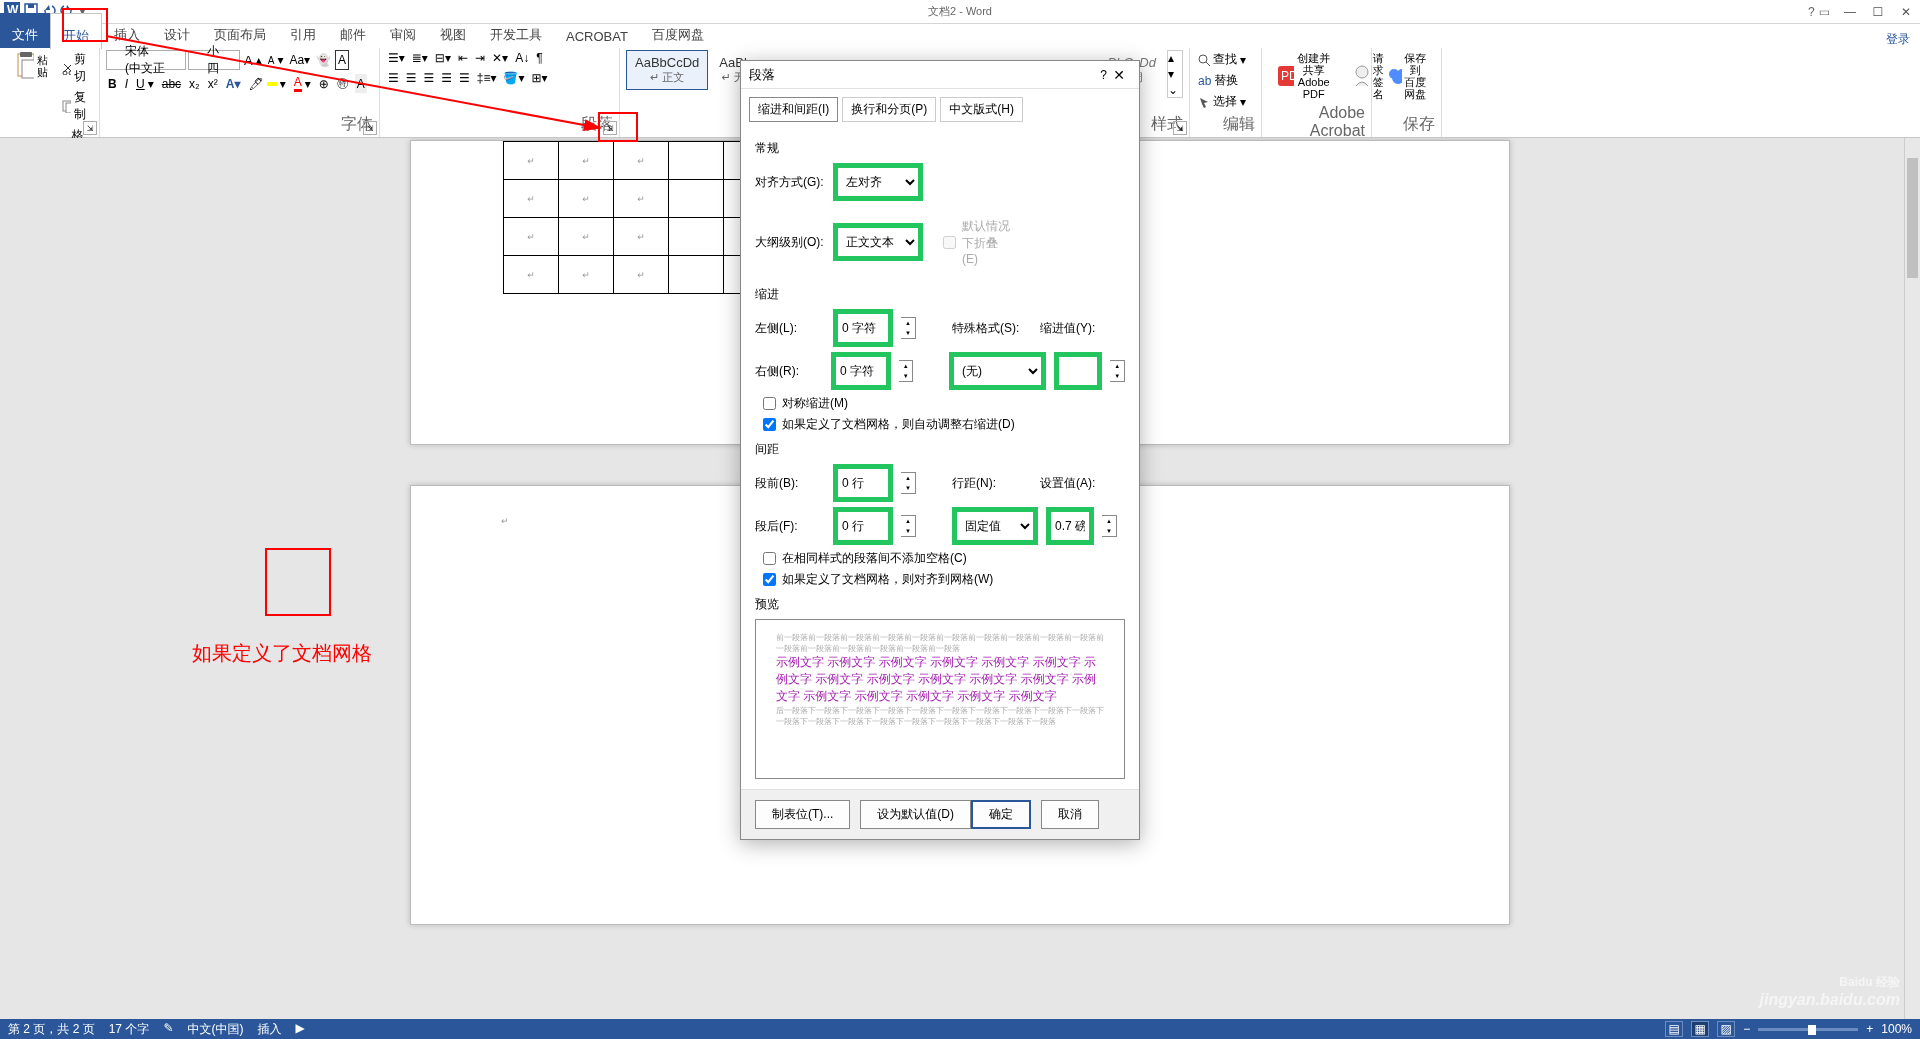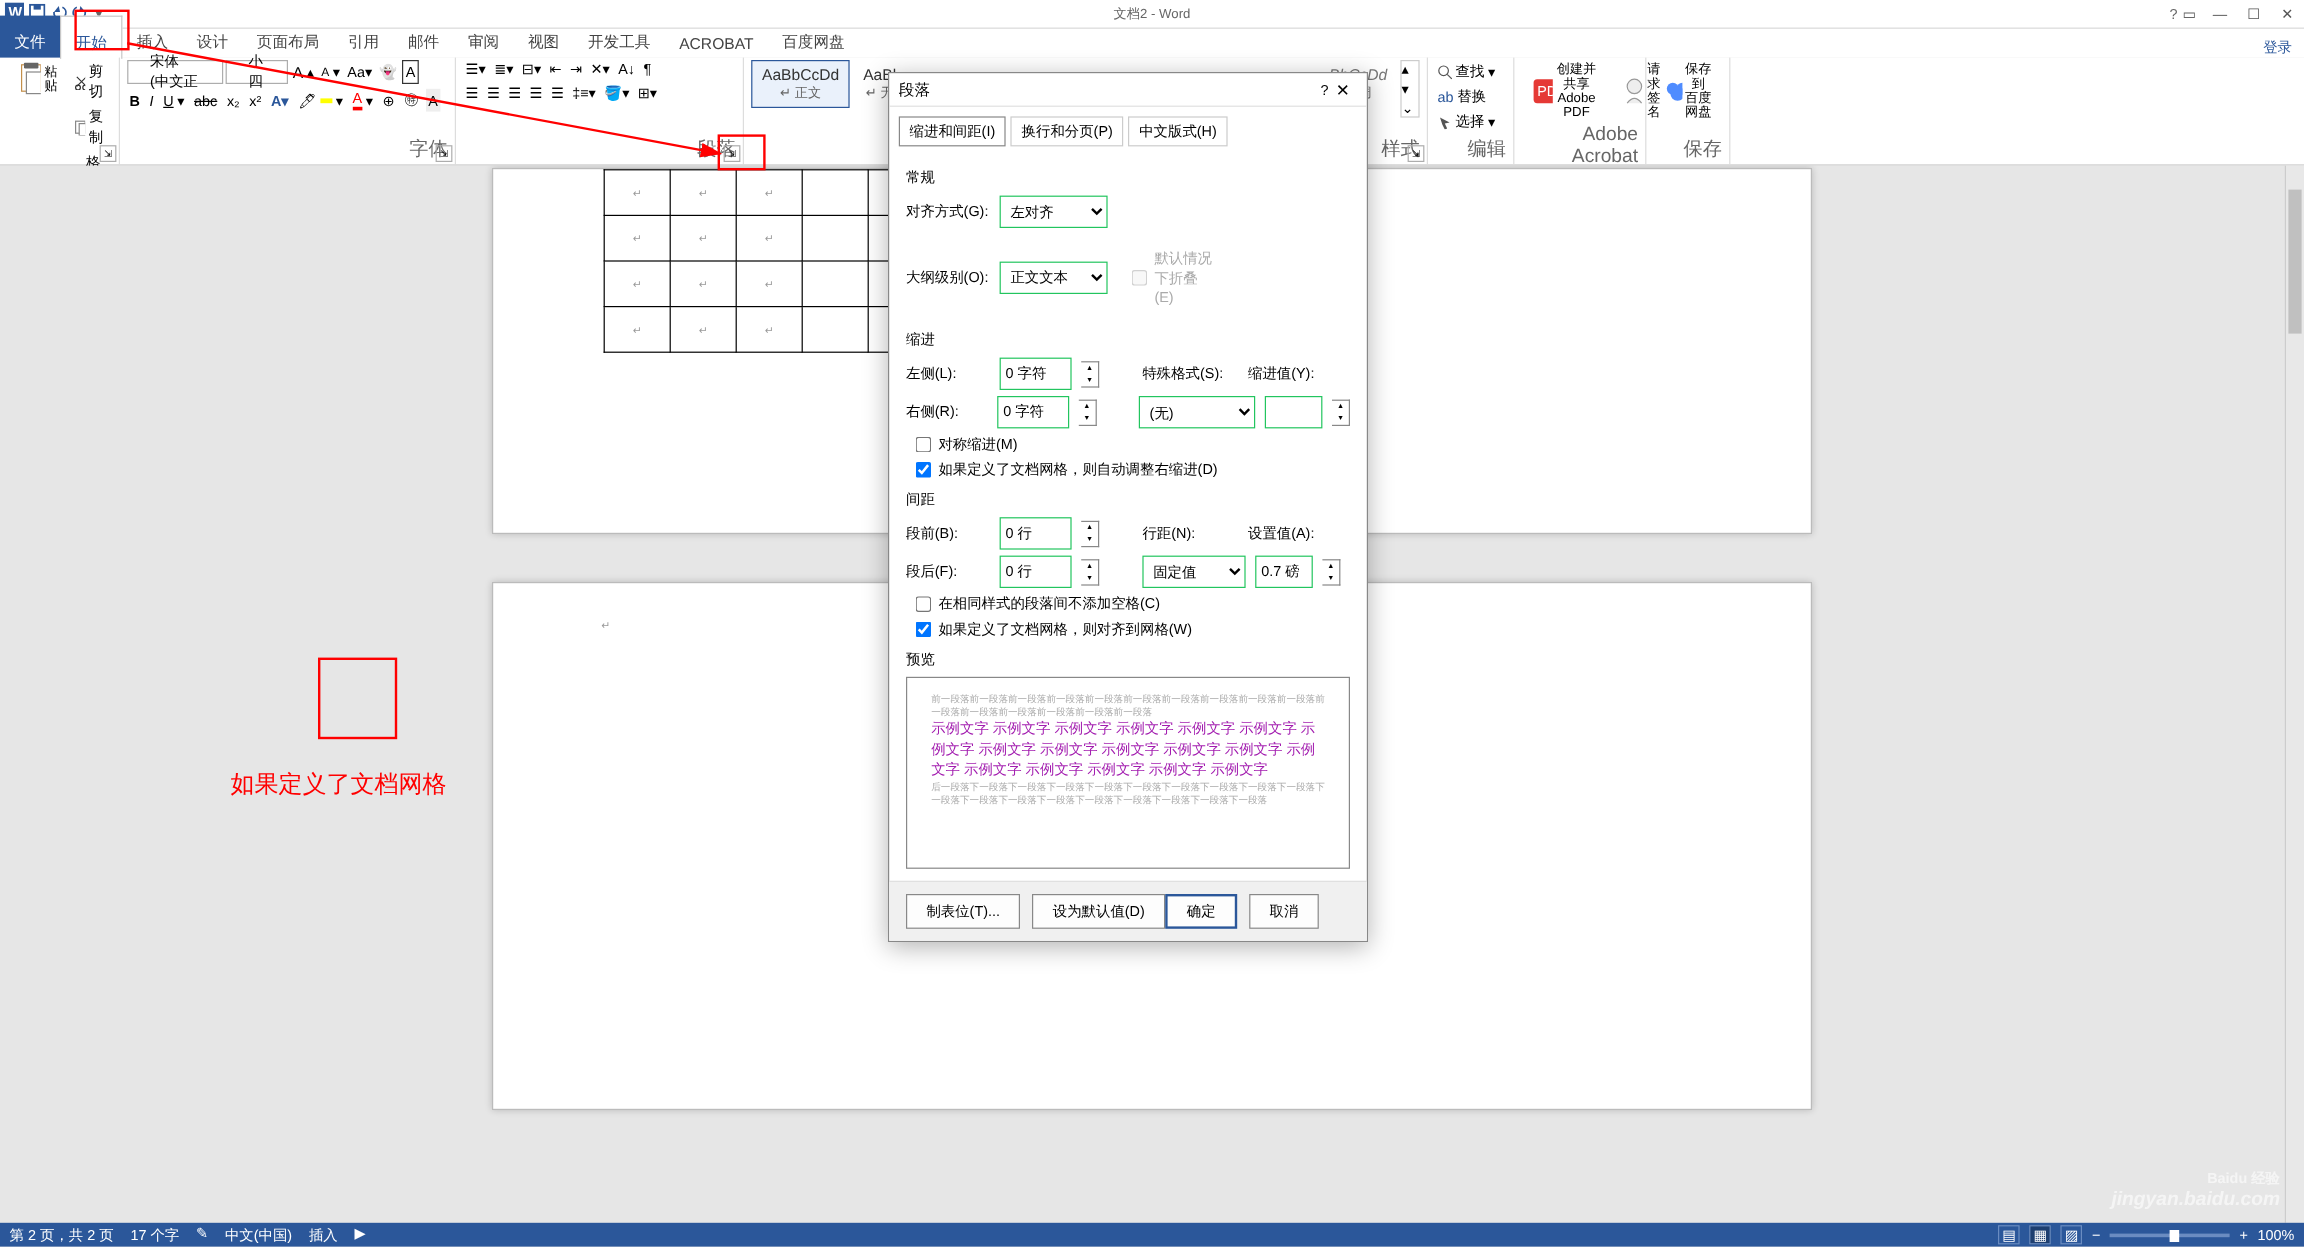--- a/index.html
+++ b/index.html
@@ -49,21 +49,21 @@
 .dialog { position: absolute; left: 740px; top: 60px; width: 400px; background: #fff; border: 1px solid #888; box-shadow: 0 4px 20px rgba(0,0,0,0.3); z-index: 100; }
 .dialog-title { height: 28px; display: flex; align-items: center; padding: 0 8px; border-bottom: 1px solid #e0e0e0; }
 .dialog-title .t { flex: 1; font-size: 13px; }
 .dialog-title .close { width: 24px; text-align: center; cursor: pointer; font-size: 14px; }
 .dialog-tabs { display: flex; gap: 4px; padding: 8px 8px 0; }
 .dialog-tab { border: 1px solid #888; padding: 3px 8px; background: #fff; cursor: pointer; font-size: 12px; }
 .dialog-body { padding: 10px 14px; }
 .section-h { font-size: 12px; margin: 8px 0 6px; }
 .row { display: flex; align-items: center; gap: 8px; margin: 5px 0; }
 .row label { width: 70px; text-align: left; }
-.input { border: 1px solid #22c55e; padding: 2px 4px; height: 27px; background: #fff; }
+.input { border: 5px solid #22c55e; padding: 2px 4px; height: 38px; background: #fff; }
 .input.num { width: 60px; }
 .spinner { width: 15px; display: flex; flex-direction: column; border: 1px solid #888; border-left: none; height: 22px; }
 .spinner div { flex: 1; font-size: 6px; text-align: center; line-height: 10px; cursor: pointer; }
 .chk { display: flex; align-items: center; gap: 6px; margin: 4px 0 4px 8px; }
 .chk input { width: 13px; height: 13px; }
 .preview-box { border: 1px solid #888; height: 160px; margin-top: 4px; padding: 12px 20px; font-size: 8px; color: #aaa; line-height: 1.4; overflow: hidden; }
 .preview-box .dark { color: #a21caf; }
 .dialog-footer { display: flex; justify-content: flex-start; padding: 10px 14px; border-top: 1px solid #e0e0e0; background: #f0f0f0; }
 .dlg-btn { border: 1px solid #888; background: #fdfdfd; padding: 4px 16px; cursor: pointer; }
 .dlg-btn.primary { border: 2px solid #2b579a; }

